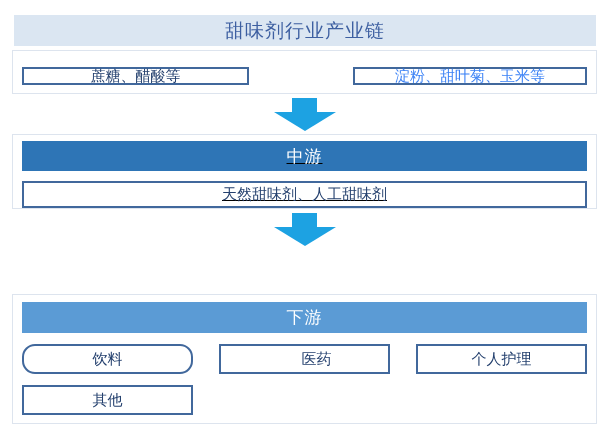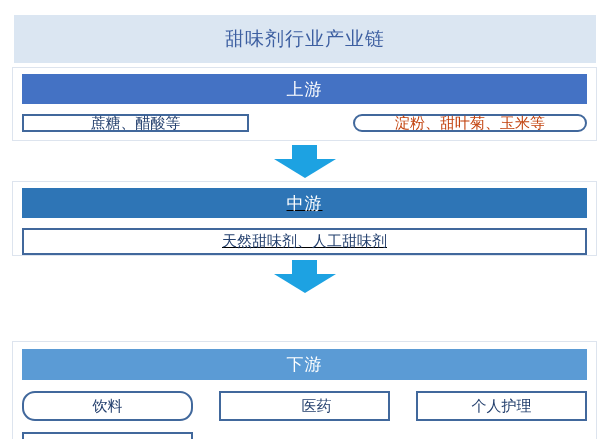--- a/index.html
+++ b/index.html
@@ -2,21 +2,21 @@
 <html><head>
 <meta charset="utf-8">
 <style>
   html,body{margin:0;padding:0;}
   body{
     width:609px;height:439px;background:#ffffff;overflow:hidden;
     font-family:"Liberation Sans","DejaVu Sans",sans-serif;
     -webkit-font-smoothing:antialiased;
   }
   .title-bar{
-    margin:15px 13px 4px 14px;height:48px;
+    margin:15px 13px 4px 14px;height:31px;
     background:#dbe6f2;color:#3d5fa1;
     font-size:19px;letter-spacing:1px;
     display:flex;align-items:center;justify-content:center;
   }
   .section{
     margin:0 12px;border:1px solid #dde4ee;background:#ffffff;
     padding:6px 9px 8px 9px;box-sizing:border-box;
   }
   .section-header{
     height:30px;display:flex;align-items:center;justify-content:center;
@@ -50,24 +50,23 @@
   .sec-mid{padding-bottom:0;text-decoration:underline;}
   .sec-down{padding:7px 9px 8px 9px;margin-top:48px;}
   .sec-down .section-header{height:31px;}
 </style>
 </head>
 <body>
 
 <div class="title-bar" style="background-color: rgb(219, 230, 242); color: rgb(61, 95, 161);">甜味剂行业产业链</div>
 
 <div class="section sec-up" style="border-color: rgb(221, 228, 238);">
-  <div class="section-header" style="background-color: rgb(68, 114, 196); color: rgb(255, 255, 255);">上游</div>
   <div class="row-2">
     <div class="node" style="border-color: rgb(65, 104, 156); color: rgb(36, 64, 110);">蔗糖、醋酸等</div>
-    <div class="node" style="border-color: rgb(65, 104, 156); color: #c2410c; border-radius: 11px;">淀粉、甜叶菊、玉米等</div>
+    <div class="node" style="border-color: rgb(65, 104, 156); color: #3b82f6;">淀粉、甜叶菊、玉米等</div>
   </div>
 </div>
 
 <div class="arrow">
   <div class="stem" style="background-color: rgb(29, 162, 226);"></div>
   <div class="head" style="border-top-color: rgb(29, 162, 226);"></div>
 </div>
 
 <div class="section sec-mid" style="border-color: rgb(221, 228, 238);">
   <div class="section-header" style="background-color: rgb(46, 117, 182); color: rgb(255, 255, 255);">中游</div>

